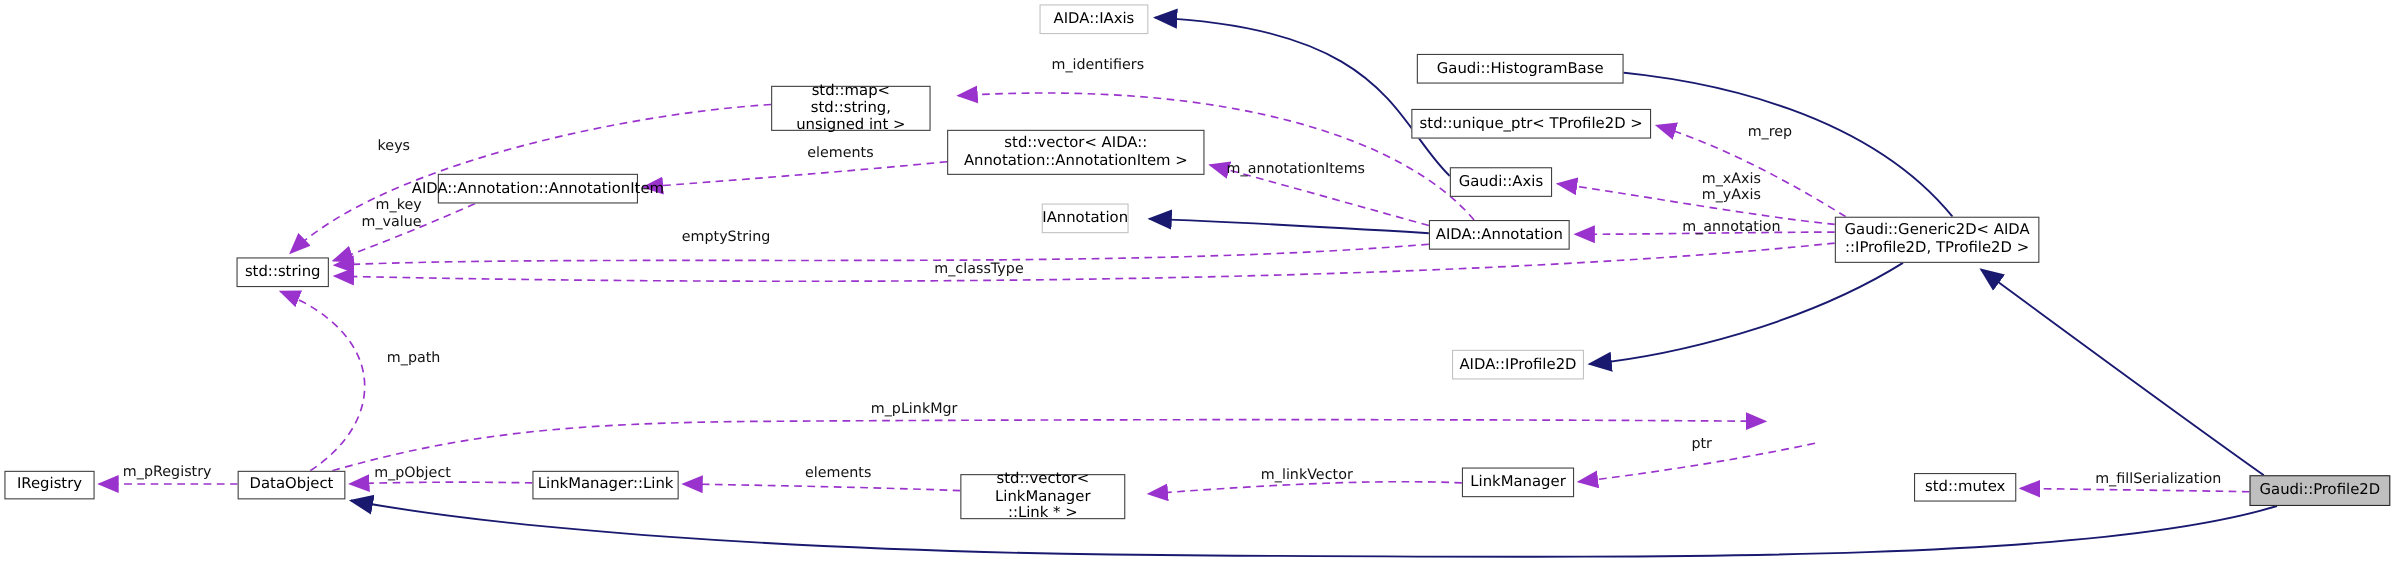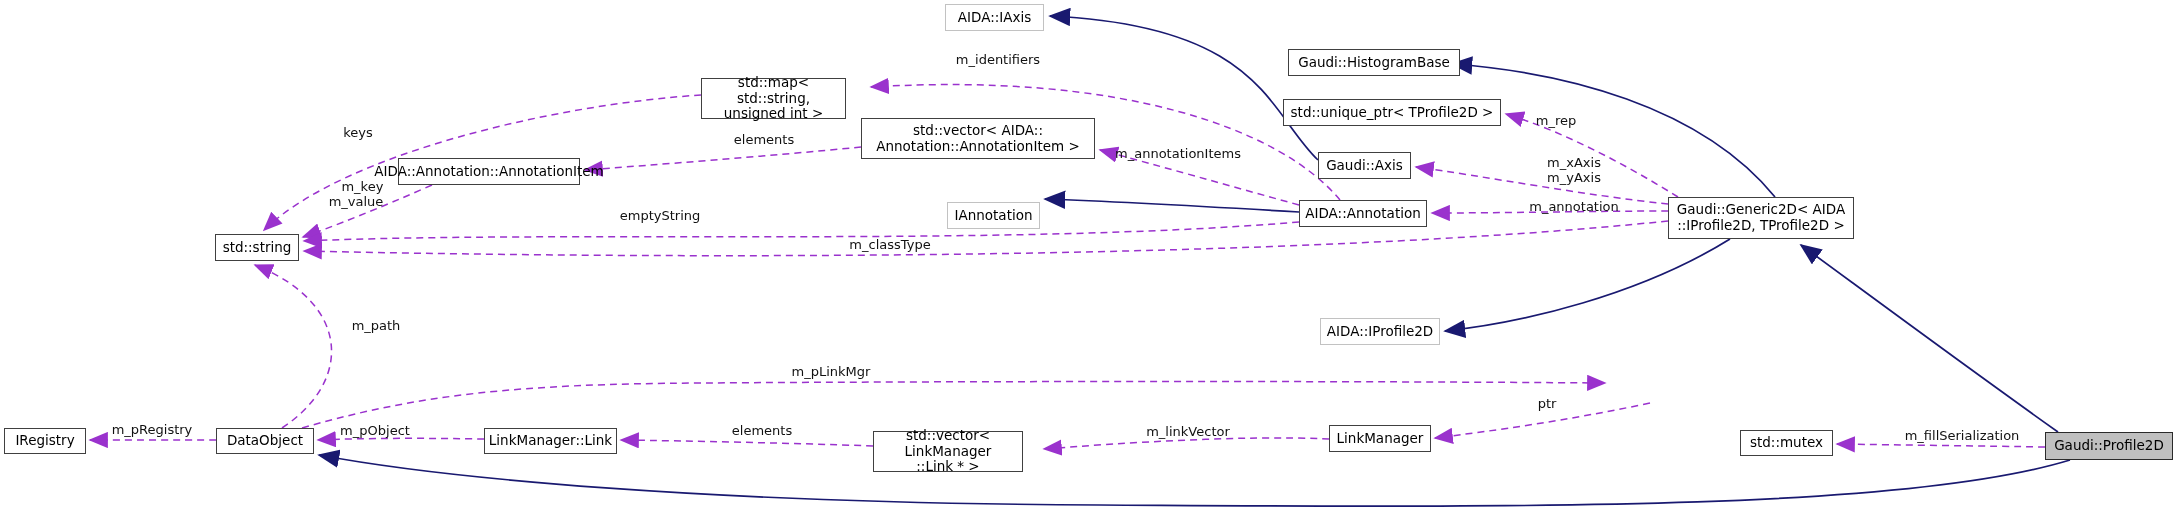--- a/index.html
+++ b/index.html
@@ -60,29 +60,29 @@
 
     <path class="edge-inh" d="M 1318,160 C 1268,112 1262,26 1050,16" marker-end="url(#ah-inh)"></path>
     <path class="edge-inh" d="M 1299,212 C 1215,207 1102,201 1045,199" marker-end="url(#ah-inh)"></path>
     <path class="edge-inh" d="M 1775,197 C 1700,105 1562,72 1452,64" marker-end="url(#ah-inh)"></path>
     <path class="edge-inh" d="M 1730,239 C 1640,295 1522,323 1445,331" marker-end="url(#ah-inh)"></path>
     <path class="edge-inh" d="M 2058,432 C 1965,366 1868,294 1801,245" marker-end="url(#ah-inh)"></path>
     <path class="edge-inh" d="M 2070,460 C 1900,512 1500,507 1100,505 C 700,503 442,478 319,455" marker-end="url(#ah-inh)"></path>
   </svg>
 
   <div class="node ext" style="left:945px;top:4px;width:99px;height:27px"><span>AIDA::IAxis</span></div>
-  <div class="node" style="left:1288px;top:49px;width:172px;height:27px"><span>Gaudi::HistogramBase</span></div>
+  <div class="node" style="left:1288px;top:49px;width:188px;height:27px"><span>Gaudi::HistogramBase</span></div>
   <div class="node" style="left:1283px;top:99px;width:218px;height:27px"><span>std::unique_ptr&lt; TProfile2D &gt;</span></div>
   <div class="node" style="left:1318px;top:152px;width:93px;height:27px"><span>Gaudi::Axis</span></div>
   <div class="node" style="left:701px;top:78px;width:145px;height:41px"><span>std::map&lt; std::string,
 unsigned int &gt;</span></div>
   <div class="node" style="left:861px;top:118px;width:234px;height:41px"><span>std::vector&lt; AIDA::
 Annotation::AnnotationItem &gt;</span></div>
   <div class="node" style="left:398px;top:158px;width:182px;height:27px"><span>AIDA::Annotation::AnnotationItem</span></div>
-  <div class="node ext" style="left:947px;top:202px;width:93px;height:27px"><span>IAnnotation</span></div>
+  <div class="node ext" style="left:947px;top:185px;width:79px;height:27px"><span>IAnnotation</span></div>
   <div class="node" style="left:1299px;top:200px;width:128px;height:27px"><span>AIDA::Annotation</span></div>
   <div class="node" style="left:1668px;top:197px;width:186px;height:42px"><span>Gaudi::Generic2D&lt; AIDA
 ::IProfile2D, TProfile2D &gt;</span></div>
   <div class="node" style="left:215px;top:234px;width:84px;height:27px"><span>std::string</span></div>
   <div class="node ext" style="left:1320px;top:318px;width:120px;height:27px"><span>AIDA::IProfile2D</span></div>
   <div class="node" style="left:4px;top:428px;width:82px;height:26px"><span>IRegistry</span></div>
   <div class="node" style="left:216px;top:428px;width:98px;height:26px"><span>DataObject</span></div>
   <div class="node" style="left:484px;top:428px;width:133px;height:26px"><span>LinkManager::Link</span></div>
   <div class="node" style="left:873px;top:431px;width:150px;height:41px"><span>std::vector&lt; LinkManager
 ::Link * &gt;</span></div>
@@ -92,21 +92,21 @@
 
   <div class="elabel" style="left:358px;top:126px">keys</div>
   <div class="elabel" style="left:356px;top:180px">m_key
 m_value</div>
   <div class="elabel" style="left:764px;top:133px">elements</div>
   <div class="elabel" style="left:998px;top:53px">m_identifiers</div>
   <div class="elabel" style="left:1178px;top:147px">m_annotationItems</div>
   <div class="elabel" style="left:1574px;top:200px">m_annotation</div>
   <div class="elabel" style="left:1574px;top:156px">m_xAxis
 m_yAxis</div>
-  <div class="elabel" style="left:1556px;top:114px">m_rep</div>
+  <div class="elabel" style="left:1609px;top:114px">m_rep</div>
   <div class="elabel" style="left:890px;top:238px">m_classType</div>
   <div class="elabel" style="left:660px;top:209px">emptyString</div>
   <div class="elabel" style="left:376px;top:319px">m_path</div>
   <div class="elabel" style="left:831px;top:365px">m_pLinkMgr</div>
   <div class="elabel" style="left:152px;top:423px">m_pRegistry</div>
   <div class="elabel" style="left:375px;top:424px">m_pObject</div>
   <div class="elabel" style="left:762px;top:424px">elements</div>
   <div class="elabel" style="left:1188px;top:425px">m_linkVector</div>
   <div class="elabel" style="left:1547px;top:397px">ptr</div>
   <div class="elabel" style="left:1962px;top:429px">m_fillSerialization</div>

